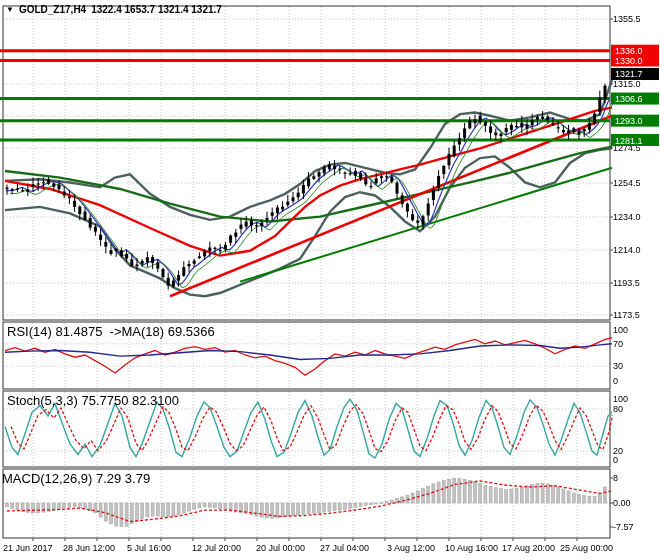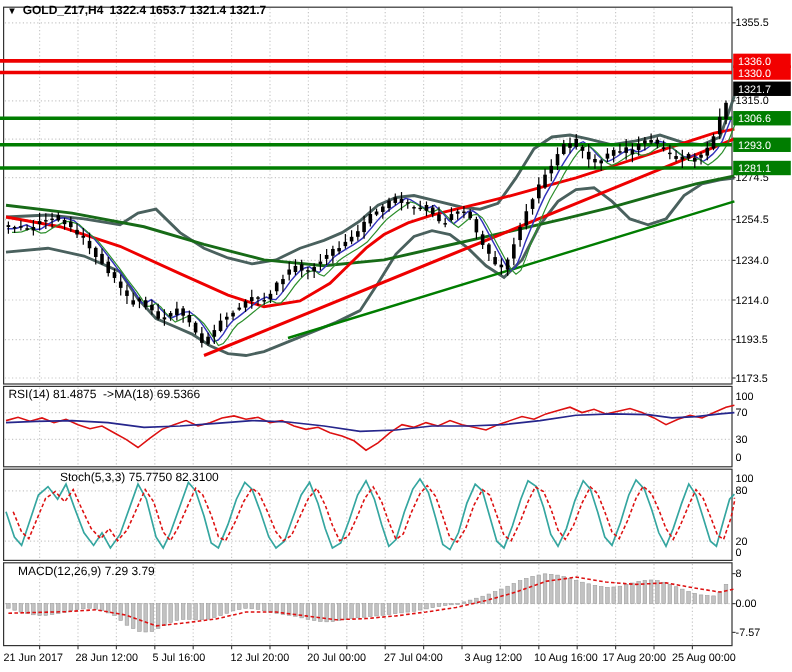--- a/index.html
+++ b/index.html
@@ -1,19 +1,19 @@
 <!DOCTYPE html>
 <html><head>
 <meta charset="utf-8">
 <style>
   html,body{margin:0;padding:0;background:#fff;}
   .screen{position:relative;width:660px;height:560px;background:#fff;overflow:hidden;
           font-family:"Liberation Sans",sans-serif;}
   svg{position:absolute;left:0;top:0;}
-  .hdr{position:absolute;font-size:10px;color:#000;white-space:pre;z-index:5;}
+  .hdr{position:absolute;font-size:13px;color:#000;white-space:pre;z-index:5;}
   .title{left:6px;top:4px;font-size:10px;font-weight:bold;display:flex;align-items:center;gap:5px;}
   .tri{font-size:8px;line-height:8px;cursor:pointer;}
 </style>
 </head>
 <body>
 
 <div class="screen">
   <svg id="cv" width="660" height="560">
       <rect x="3" y="6" width="607" height="314" fill="#fff" stroke="#333333" stroke-width="1"></rect>
       <rect x="3" y="322" width="607" height="67" fill="#fff" stroke="#333333" stroke-width="1"></rect>
@@ -542,15 +542,15 @@
       <text x="445" y="551" font-size="9" font-family="&quot;Liberation Sans&quot;,sans-serif" fill="#000" text-anchor="start" font-weight="normal">10 Aug 16:00</text>
       <text x="502" y="551" font-size="9" font-family="&quot;Liberation Sans&quot;,sans-serif" fill="#000" text-anchor="start" font-weight="normal">17 Aug 20:00</text>
       <text x="560" y="551" font-size="9" font-family="&quot;Liberation Sans&quot;,sans-serif" fill="#000" text-anchor="start" font-weight="normal">25 Aug 00:00</text>
     </svg>
   <div class="hdr title">
     <span class="tri">▼</span>
     <span>GOLD_Z17,H4</span>
     <span>1322.4 1653.7 1321.4 1321.7</span>
   </div>
   <div class="hdr" style="left:7px;top:324px;">RSI(14) 81.4875  -&gt;MA(18) 69.5366</div>
-  <div class="hdr" style="left:7px;top:393px;margin-left:43px;">Stoch(5,3,3) 75.7750 82.3100</div>
-  <div class="hdr" style="left:15px;top:471px;">MACD(12,26,9) 7.29 3.79</div>
+  <div class="hdr" style="left:7px;top:393px;">Stoch(5,3,3) 75.7750 82.3100</div>
+  <div class="hdr" style="left:2px;top:471px;">MACD(12,26,9) 7.29 3.79</div>
 </div>
 
 </body></html>

